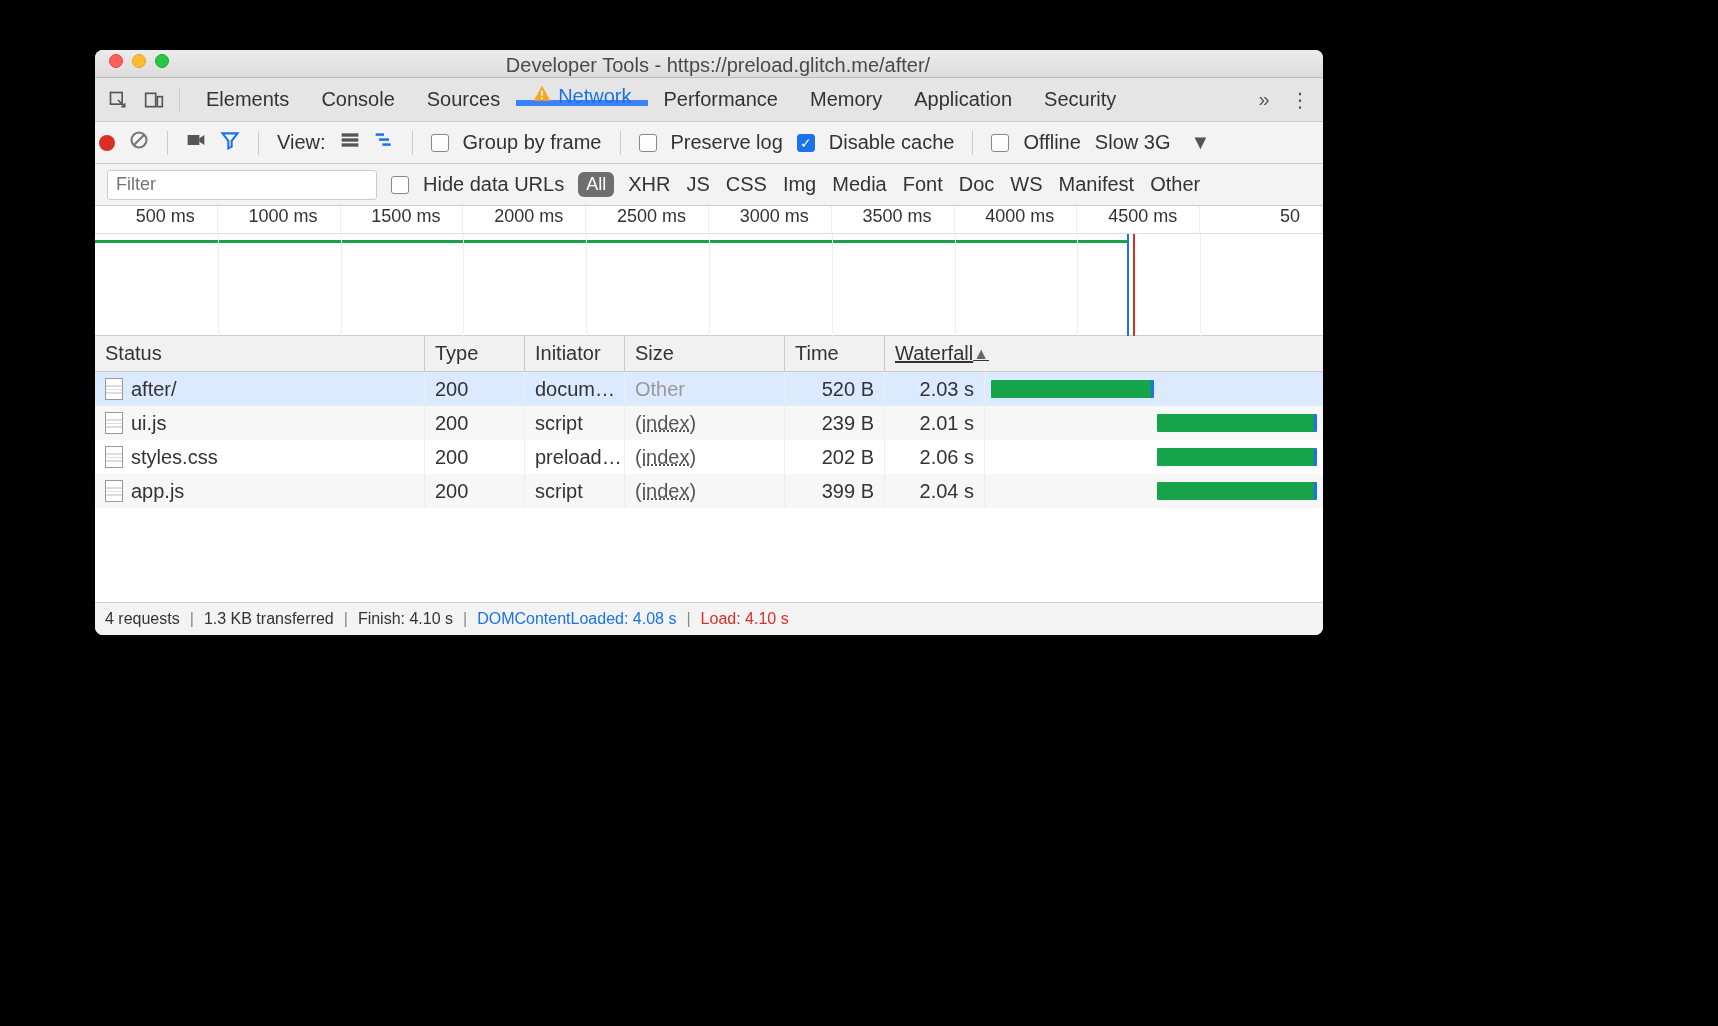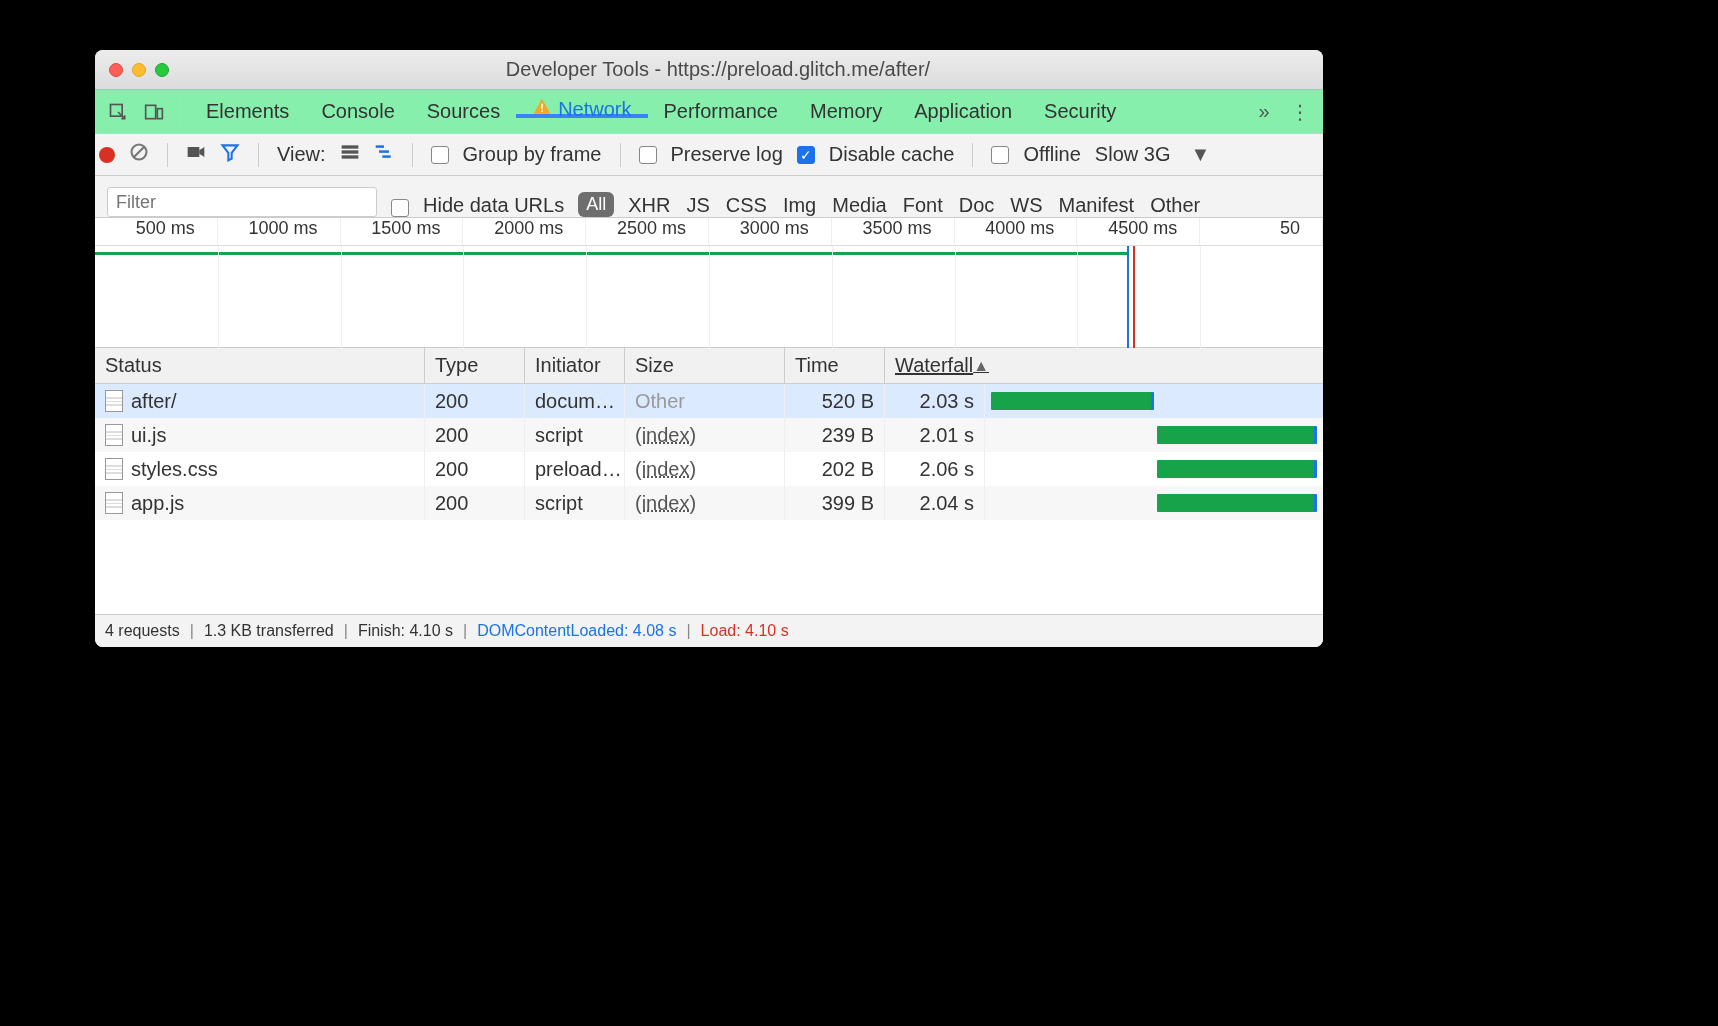--- a/index.html
+++ b/index.html
@@ -19,52 +19,52 @@
     top: 50px;
     width: 1228px;
     background: #fff;
     border-radius: 8px;
     box-shadow: 0 20px 70px rgba(0,0,0,0.6);
     font-size: 20px;
     color: #333;
     overflow: hidden;
   }
   .titlebar {
-    height: 40px;
+    height: 28px;
     background: linear-gradient(#ececec, #dcdcdc);
     display: flex;
-    align-items: center;
-    padding: 14px 14px;
+    align-items: flex-start;
+    padding: 4px 14px;
     border-bottom: 1px solid #bcbcbc;
   }
   .traffic { display: flex; gap: 9px; margin-right: 18px; }
   .dot { width: 14px; height: 14px; border-radius: 50%; }
   .dot.red { background: #ff5f57; border: 1px solid #e24640; }
   .dot.yellow { background: #febc2e; border: 1px solid #e1a325; }
   .dot.green { background: #28c840; border: 1px solid #17a82f; }
   .titletext { flex: 1; text-align: center; color: #4a4a4a; font-size: 20px; margin-left:-60px;}
   .tabbar {
     height: 44px;
     display: flex;
     align-items: center;
-    background: #86efac;
+    background: #e5e5e5;
     border-bottom: 1px solid #ccc;
     padding: 15px 8px;
     gap: 6px;
     color:#333;
   }
   .tabbar .tab {
     padding: 0 16px;
     height: 100%;
     display: flex;
     align-items: center;
     cursor: pointer;
     gap:6px;
   }
-  .tabbar .tab.active { color: #1a73e8; border-bottom: 4px solid #3b82f6; }
+  .tabbar .tab.active { color: #1a73e8; border-bottom: 6px solid #3b82f6; }
   .tabbar .spacer { flex:1; }
   .tabbar .iconbtn { width: 30px; display:flex; align-items:center; justify-content:center; color:#555; }
   .toolbar {
     height: 42px;
     display: flex;
     align-items: center;
     background: #f3f3f3;
     border-bottom: 1px solid #ccc;
     padding: 0 4px;
     gap: 14px;
@@ -74,21 +74,21 @@
   .rec-dot { width:16px; height:16px; background:#d93025; border-radius:50%; }
   .iconsvg { width:20px; height:20px; fill:#555; }
   .divider { width:1px; height:24px; background:#ccc; margin:0 4px;}
   .chk { width:18px; height:18px; border:1px solid #888; border-radius:3px; background:#fff; display:inline-flex; align-items:center; justify-content:center; }
   .chk.checked { background:#1a73e8; border-color:#1a73e8; }
   .chk.checked::after { content:"✓"; color:#fff; font-size:14px; line-height:1; }
   .dropdown-caret { margin-left:6px; color:#555; }
   .filterbar {
     height: 42px;
     display: flex;
-    align-items:flex-end;
+    align-items:center;
     background: #f3f3f3;
     border-bottom:1px solid #ccc;
     padding: 0 12px;
     gap: 14px;
   }
   .filterinput {
     width: 270px; height: 30px;
     border:1px solid #ccc; border-radius:3px;
     padding: 0 8px; font-size: 18px; color:#999;
     background:#fff;

